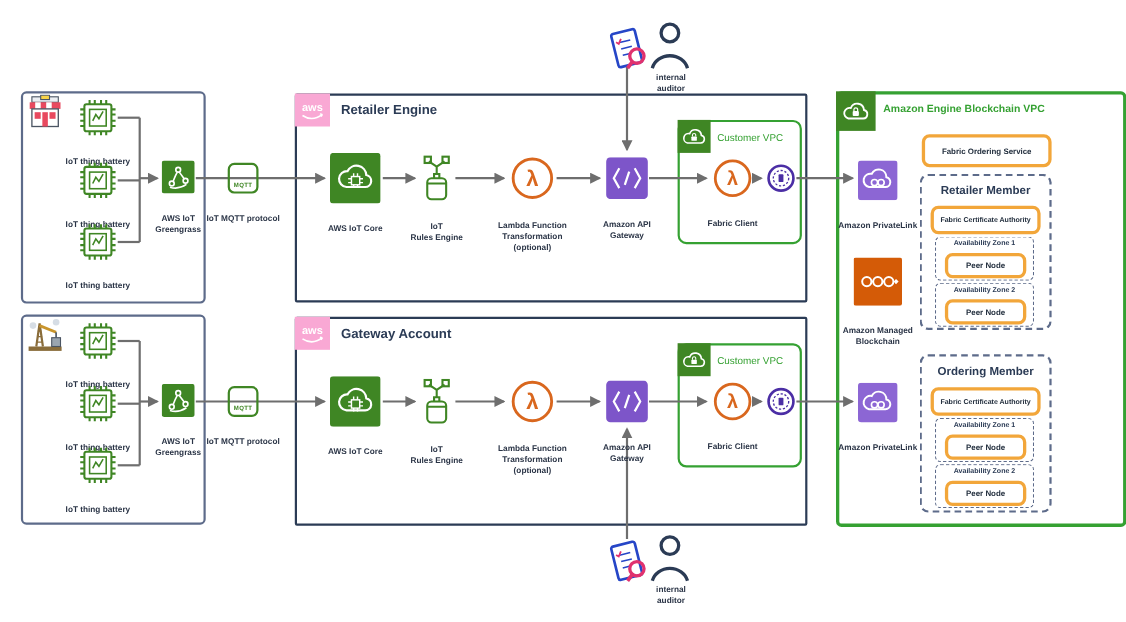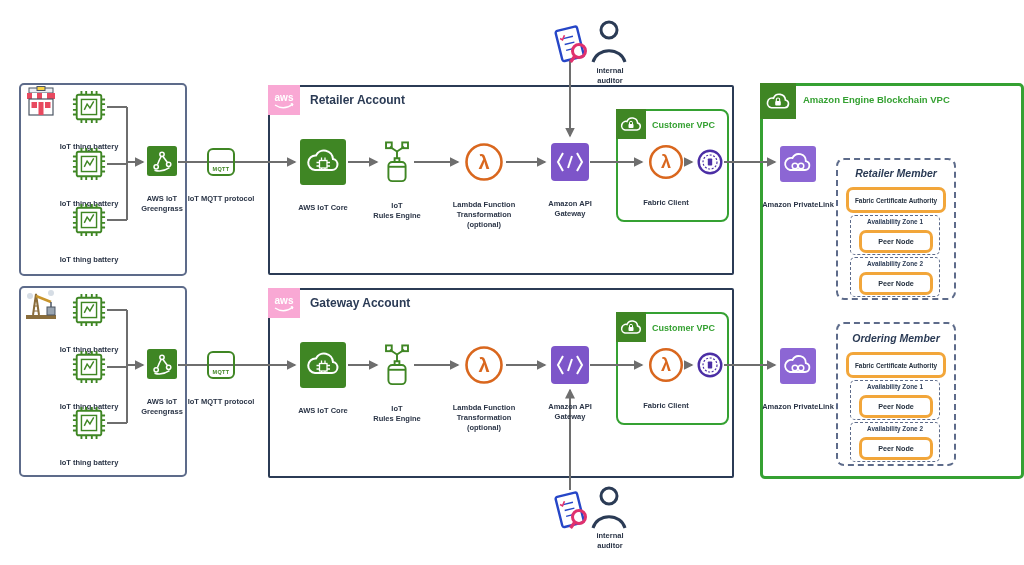--- a/index.html
+++ b/index.html
@@ -9,29 +9,29 @@
   .node{position:absolute;display:flex;flex-direction:column;align-items:center;gap:18px;}
   .lbl{font-size:7.5px;font-weight:600;color:#2a3446;text-align:center;
        white-space:pre-line;line-height:1.3;}
   .site-box{position:absolute;border:2px solid #5d6b8a;border-radius:5px;}
   .acct-box{position:absolute;border:2px solid #2b3b55;border-radius:2px;}
   .acct-title{position:absolute;font-size:12px;font-weight:700;color:#2b3b55;}
   .aws-chip{position:absolute;width:32px;height:30px;background:#f9a8d4;
             display:flex;align-items:center;justify-content:center;}
   .vpc-box{position:absolute;border:2.5px solid #35a132;border-radius:8px;}
   .vpc-corner{position:absolute;background:#3f8624;display:flex;align-items:center;justify-content:center;}
-  .vpc-title{position:absolute;font-size:9px;font-weight:700;color:#35a132;}
+  .vpc-title{position:absolute;font-size:9px;font-weight:400;color:#35a132;}
   .bc-title{position:absolute;font-size:9.5px;font-weight:700;color:#35a132;}
   .ylw{position:absolute;border:3px solid #f2a63a;border-radius:7px;
        display:flex;align-items:center;justify-content:center;
        font-size:7.2px;font-weight:700;color:#232f3e;text-align:center;white-space:nowrap;}
   .dash{position:absolute;border:2px dashed #5d6b8a;border-radius:8px;}
   .dash-az{position:absolute;border:1.5px dashed #5d6b8a;border-radius:5px;}
   .member-title{position:absolute;width:100%;text-align:center;
-                font-size:10.5px;font-weight:700;color:#2b3b55;font-style:italic;}
+                font-size:10.5px;font-weight:700;color:#2b3b55;}
   .az-title{position:absolute;width:100%;text-align:center;
             font-size:6.4px;font-weight:700;color:#2b3b55;}
   .mqtt{box-sizing:border-box;width:28px;height:28px;border:2.5px solid #3f8624;border-radius:6px;
         display:flex;align-items:flex-end;justify-content:center;background:transparent;}
   .mqtt span{font-size:5.5px;font-weight:700;color:#3f8624;letter-spacing:.3px;margin-bottom:2px;}
   svg{display:block;}
 </style>
 </head>
 <body>
 
@@ -215,21 +215,21 @@
   </div>
 
   <div class="acct-box" style="left:268px;top:85px;width:462px;height:186px"></div>
   <div class="aws-chip" style="left:268px;top:85px;z-index:6">
     <svg width="28" height="24" viewBox="0 0 28 24">
       <text x="14" y="13" text-anchor="middle" font-size="10" font-weight="bold" fill="#ffffff" font-family="Liberation Sans, sans-serif">aws</text>
       <path d="M5 17Q14 23 23 16" stroke="#ffffff" stroke-width="1.4" fill="none"></path>
       <path d="M23 16l-2.2-.4M23 16l-1 2" stroke="#ffffff" stroke-width="1.2" fill="none"></path>
     </svg>
   </div>
-  <div class="acct-title" style="left:310px;top:93px">Retailer Account</div>
+  <div class="acct-title" style="left:310px;top:93px">Retailer Engine</div>
 
   <div class="node" style="left:273px;top:139px;width:100px;z-index:6">
     <svg width="46" height="46" viewBox="0 0 46 46">
       <rect width="46" height="46" rx="3" fill="#3f8624"></rect>
       <path d="M15 31h17a5.5 5.5 0 0 0 1-10.9A9 9 0 0 0 16 16.5A6.2 6.2 0 0 0 15 31z" fill="none" stroke="#ffffff" stroke-width="2"></path>
       <rect x="19.5" y="21.5" width="7.5" height="7.5" fill="none" stroke="#ffffff" stroke-width="1.3"></rect>
       <path d="M21.5 18.5v3M25 18.5v3M21.5 29v3M25 29v3M16.5 23.5h3M16.5 27h3M27 23.5h3M27 27h3" stroke="#ffffff" stroke-width="1.3"></path>
     </svg>
     <div class="lbl">AWS IoT Core</div>
   </div>
@@ -421,31 +421,43 @@
   <div class="node" style="left:752px;top:146px;width:92px;z-index:6">
     <svg width="36" height="36" viewBox="0 0 36 36">
       <rect width="36" height="36" rx="3" fill="#8c66d4"></rect>
       <path d="M10 24h15a4.5 4.5 0 0 0 .8-8.9A7 7 0 0 0 12.5 12A5.5 5.5 0 0 0 10 24z" fill="none" stroke="#ffffff" stroke-width="1.8"></path>
       <circle cx="15" cy="20" r="2.8" fill="none" stroke="#ffffff" stroke-width="1.5"></circle>
       <circle cx="21" cy="20" r="2.8" fill="none" stroke="#ffffff" stroke-width="1.5"></circle>
     </svg>
     <div class="lbl">Amazon PrivateLink</div>
   </div>
 
+  <div class="node" style="left:748px;top:234px;width:100px;z-index:6">
+    <svg width="44" height="44" viewBox="0 0 44 44">
+      <rect width="44" height="44" rx="2" fill="#d45b07"></rect>
+      <circle cx="12" cy="22" r="4.2" fill="none" stroke="#ffffff" stroke-width="1.8"></circle>
+      <circle cx="22" cy="22" r="4.2" fill="none" stroke="#ffffff" stroke-width="1.8"></circle>
+      <circle cx="32" cy="22" r="4.2" fill="none" stroke="#ffffff" stroke-width="1.8"></circle>
+      <path d="M16.2 22h1.6M26.2 22h1.6M36.2 22h3M38 20.2l1.8 1.8-1.8 1.8" fill="none" stroke="#ffffff" stroke-width="1.6"></path>
+    </svg>
+    <div class="lbl">Amazon Managed
+Blockchain</div>
+  </div>
 
   <div class="node" style="left:752px;top:348px;width:92px;z-index:6">
     <svg width="36" height="36" viewBox="0 0 36 36">
       <rect width="36" height="36" rx="3" fill="#8c66d4"></rect>
       <path d="M10 24h15a4.5 4.5 0 0 0 .8-8.9A7 7 0 0 0 12.5 12A5.5 5.5 0 0 0 10 24z" fill="none" stroke="#ffffff" stroke-width="1.8"></path>
       <circle cx="15" cy="20" r="2.8" fill="none" stroke="#ffffff" stroke-width="1.5"></circle>
       <circle cx="21" cy="20" r="2.8" fill="none" stroke="#ffffff" stroke-width="1.5"></circle>
     </svg>
     <div class="lbl">Amazon PrivateLink</div>
   </div>
 
+  <div class="ylw" style="left:838px;top:122px;width:112px;height:24px">Fabric Ordering Service</div>
 
   <div class="dash" style="left:836px;top:158px;width:116px;height:138px">
     <div class="member-title" style="top:7px">Retailer Member</div>
     <div class="ylw" style="left:8px;top:27px;width:94px;height:20px;font-size:6.4px">Fabric Certificate Authority</div>
     <div class="dash-az" style="left:12px;top:55px;width:88px;height:38px">
       <div class="az-title" style="top:2px">Availability Zone 1</div>
       <div class="ylw" style="left:8px;top:14px;width:68px;height:17px">Peer Node</div>
     </div>
     <div class="dash-az" style="left:12px;top:97px;width:88px;height:38px">
       <div class="az-title" style="top:2px">Availability Zone 2</div>

